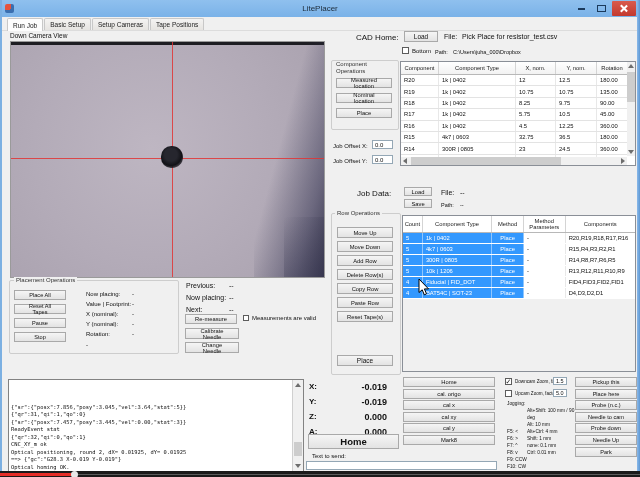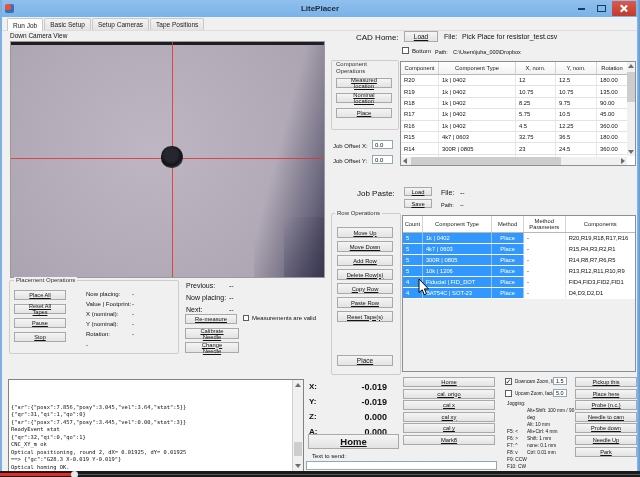--- a/index.html
+++ b/index.html
@@ -3,21 +3,21 @@
 <meta charset="utf-8">
 <style>
   html,body{margin:0;padding:0;background:#2e6db4;}
   #stage{position:relative;width:640px;height:477px;overflow:hidden;background:#2e6db4;
          font-family:"Liberation Sans",sans-serif;-webkit-font-smoothing:antialiased;}
   .abs{position:absolute;}
   .window{position:absolute;left:0;top:0;width:640px;height:471px;background:#f0f0f0;}
   .edge-left{left:0;top:0;width:2px;height:471px;background:#7cb0e2;}
   .edge-right{right:0;top:0;width:3px;height:471px;background:linear-gradient(90deg,#8ab9ea,#5e97d2);}
   
-  .titlebar{left:0;top:0;width:640px;height:17px;background:linear-gradient(#8fc0ee,#7ab2e8);display:flex;align-items:center;font-weight:bold;}
+  .titlebar{left:0;top:0;width:640px;height:17px;background:linear-gradient(#8fc0ee,#7ab2e8);display:flex;align-items:center;}
   .apptitle{position:absolute;left:0;width:640px;text-align:center;font-size:8px;color:#1c2b3a;}
   .appicon{position:absolute;left:5px;top:4px;width:9px;height:9px;border-radius:2px;
            background:radial-gradient(circle at 30% 30%,#e5533d 0 40%,#3a6fb0 41% 100%);}
   .winctl{position:absolute;right:4px;top:1px;height:15px;display:flex;align-items:center;gap:2px;}
   .wbtn{width:18px;height:14px;display:flex;align-items:center;justify-content:center;}
   .minglyph{width:7px;height:2px;background:#1b3a5c;}
   .maxglyph{width:7px;height:5px;border:1px solid #1b3a5c;background:transparent;}
   .closebtn{width:24px;height:15px;background:linear-gradient(#d95b4e,#c2392e);border-radius:1px;position:relative;}
   .closebtn i{position:absolute;left:8px;top:3px;width:8px;height:8px;}
   .closebtn i:before,.closebtn i:after{content:"";position:absolute;left:3px;top:0;width:1.6px;height:9px;background:#fff;}
@@ -34,21 +34,21 @@
       background:linear-gradient(105deg, rgba(0,0,0,0) 40%, rgba(52,52,82,.55) 78%, rgba(40,40,66,.85) 100%);}
   .cam-shadow2{position:absolute;right:0;bottom:0;width:40px;height:60px;background:linear-gradient(135deg,rgba(0,0,0,0),rgba(50,50,75,.45));}
   .cross-v{position:absolute;width:1px;height:100%;background:#e03535;opacity:.85;}
   .cross-h{position:absolute;height:1px;width:100%;background:#e03535;opacity:.85;}
   .cam-dot{position:absolute;width:22px;height:22px;border-radius:48% 52% 50% 46%;
       background:radial-gradient(circle at 45% 40%, #26262e 0 35%, #121217 60%, rgba(40,35,45,.55) 85%, rgba(120,110,120,.15) 100%);}
   
   .gb{border:1px solid #cdcdcd;border-radius:2px;}
   .gb-title{font-size:6px;color:#333;background:#f0f0f0;padding:0 2px;line-height:6.5px;}
   .btn{display:flex;align-items:center;justify-content:center;border:1px solid #a9a9a9;
-       background:linear-gradient(#f5f5f5,#e3e3e3);font-size:6.5px;color:#111;box-sizing:border-box;text-decoration:underline;}
+       background:linear-gradient(#f5f5f5,#e3e3e3);font-size:6.5px;color:#111;box-sizing:border-box;}
   .lbl{font-size:6px;color:#111;white-space:nowrap;}
   .field{border:1px solid #94a7b5;background:#fff;font-size:6px;color:#111;box-sizing:border-box;
          font-family:"Liberation Sans",sans-serif;padding:0 2px;}
   .cb{width:7px;height:7px;border:1px solid #5c5c5c;background:#fff;box-sizing:border-box;
       display:flex;align-items:center;justify-content:center;font-size:7px;line-height:7px;color:#222;}
   .seclabel{font-size:8px;color:#111;}
   
   .tbl{background:#fff;border:1px solid #8a8f97;box-sizing:border-box;overflow:hidden;}
   .thr{display:flex;background:linear-gradient(#ffffff,#f2f2f2);border-bottom:1px solid #b8b8b8;}
   .th{font-size:5.8px;color:#222;border-right:1px solid #d4d4d4;box-sizing:border-box;
@@ -229,21 +229,21 @@
         <button class="btn" style="height:10px;font-size:5.8px;">Nominal location</button>
 
         <button class="btn" style="height:10px;font-size:5.8px;">Place</button>
       </div>
 
     <div class="abs lbl" style="left:333px;top:143px;">Job Offset X:</div>
     <input class="abs field" style="left: 372px; top: 140px; width: 21px; height: 9px;" value="0.0">
     <div class="abs lbl" style="left:333px;top:158px;">Job Offset Y:</div>
     <input class="abs field" style="left: 372px; top: 155px; width: 21px; height: 9px;" value="0.0">
 
-    <div class="abs seclabel" style="left:357px;top:189px;">Job Paste:</div>
+    <div class="abs seclabel" style="left:357px;top:189px;">Job Data:</div>
     <button class="abs btn" style="left:404px;top:187px;width:28px;height:9px;font-size:5.8px;">Load</button>
     <button class="abs btn" style="left:404px;top:199px;width:28px;height:9px;font-size:5.8px;">Save</button>
     <div class="abs lbl" style="left:441px;top:189px;font-size:7px;">File:</div>
     <div class="abs lbl" style="left:460px;top:189px;font-size:7px;">--</div>
     <div class="abs lbl" style="left:441px;top:202px;font-size:5.5px;">Path:</div>
     <div class="abs lbl" style="left:460px;top:202px;font-size:5.5px;">--</div>
 
     <div class="abs gb" style="left:331px;top:213px;width:68px;height:160px;"></div>
     <div class="abs gb-title" style="left:335px;top:210px;">Row Operations</div>
     <div class="abs flexcol" style="left:337px;top:227px;width:56px;gap:3px;">

